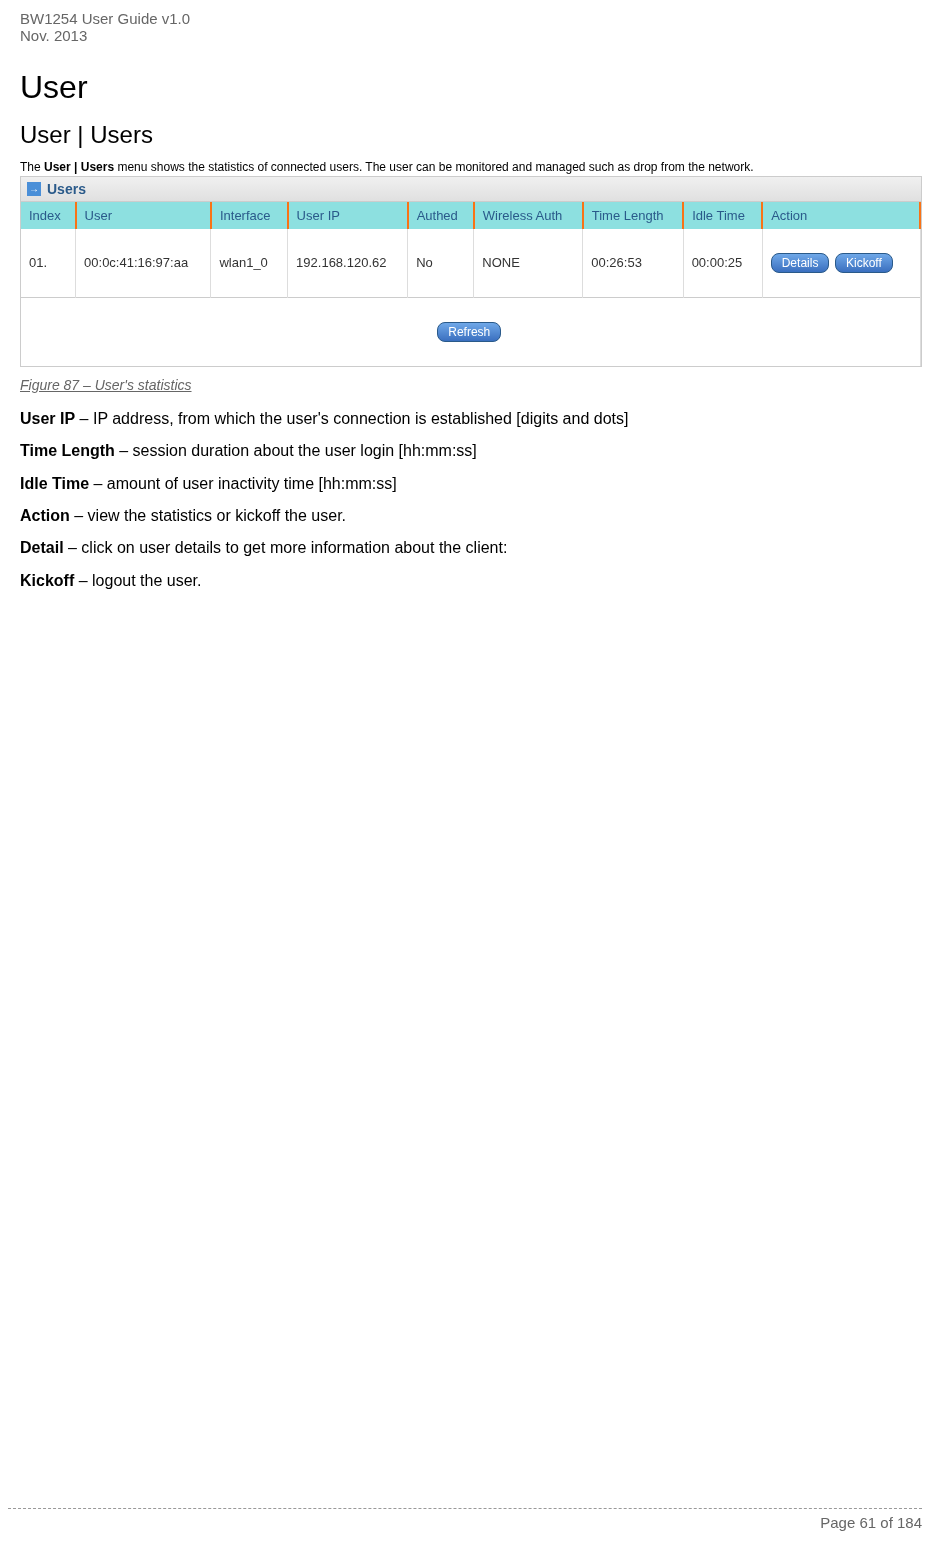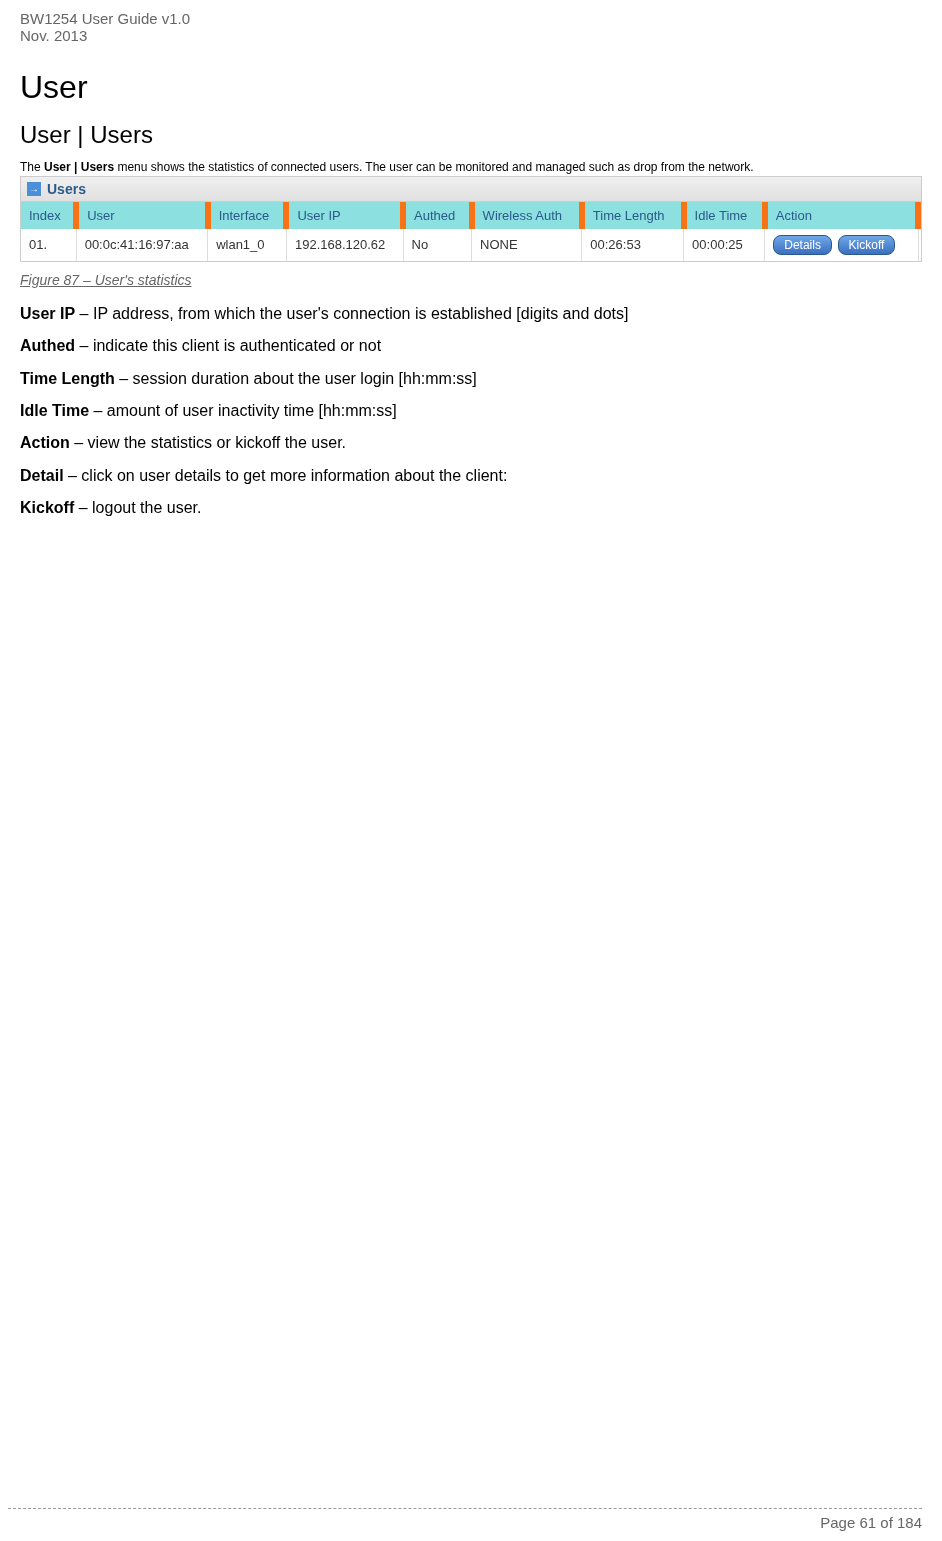--- a/index.html
+++ b/index.html
@@ -76,24 +76,24 @@
       border-collapse: collapse;
       font-size: 13px;
       background: #fff;
     }
     .users-table thead th {
       background: #8de0e0;
       color: #2a5a8a;
       font-weight: normal;
       text-align: left;
       padding: 6px 8px;
-      border-right: 6px solid #f97316;
+      border-right: 2px solid #f97316;
     }
     .users-table tbody td {
-      padding: 6px 8px;
+      padding: 24px 8px;
       color: #333;
       border-right: 1px solid #ddd;
       background: #fff;
     }
     .action-cell {
       white-space: nowrap;
     }
     .btn {
       display: inline-block;
       padding: 2px 10px;
@@ -183,29 +183,33 @@
         <td>192.168.120.62</td>
         <td>No</td>
         <td>NONE</td>
         <td>00:26:53</td>
         <td>00:00:25</td>
         <td class="action-cell">
           <span class="btn">Details</span>
           <span class="btn">Kickoff</span>
         </td>
       </tr>
+      <tr>
+        <td colspan="9" class="refresh-row">
+          <span class="btn">Refresh</span>
+        </td>
+      </tr>
     </tbody>
   </table>
 </div>
 
 <p class="figure-caption">Figure 87 – User's statistics</p>
 
 <div>
   <p class="definition"><b>User IP</b><span> – IP address, from which the user's connection is established [digits and dots]</span></p>
-  <p class="definition"><b>Authed</b><span> – indicate this client is authenticated or not</span></p>
   <p class="definition"><b>Time Length</b><span> – session duration about the user login [hh:mm:ss]</span></p>
   <p class="definition"><b>Idle Time</b><span> – amount of user inactivity time [hh:mm:ss]</span></p>
   <p class="definition"><b>Action</b><span> – view the statistics or kickoff the user.</span></p>
   <p class="definition"><b>Detail</b><span> – click on user details to get more information about the client:</span></p>
   <p class="definition"><b>Kickoff</b><span> – logout the user.</span></p>
 </div>
 
 <div class="footer">
   <div class="dotted-line"></div>
   <div class="page-num">Page 61 of 184</div>

